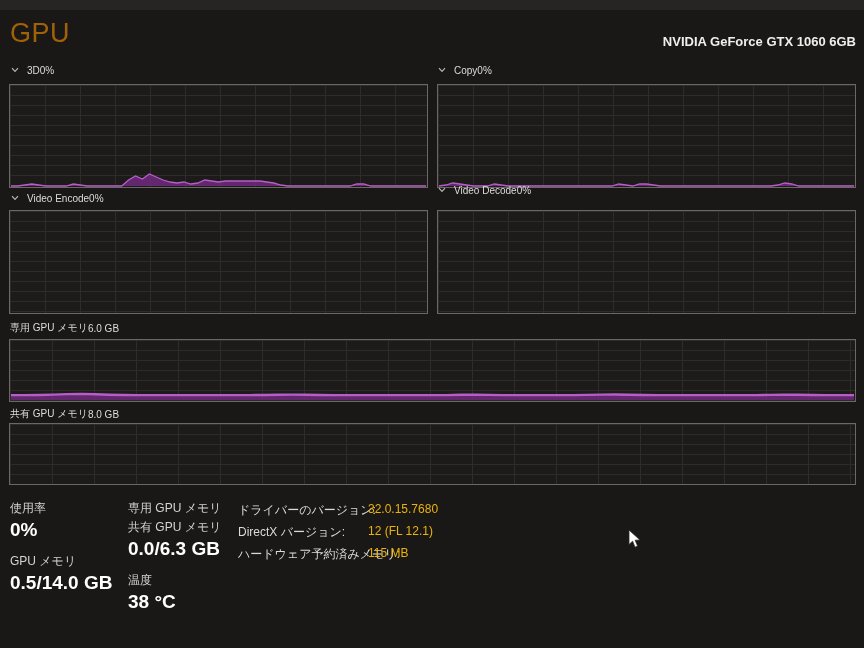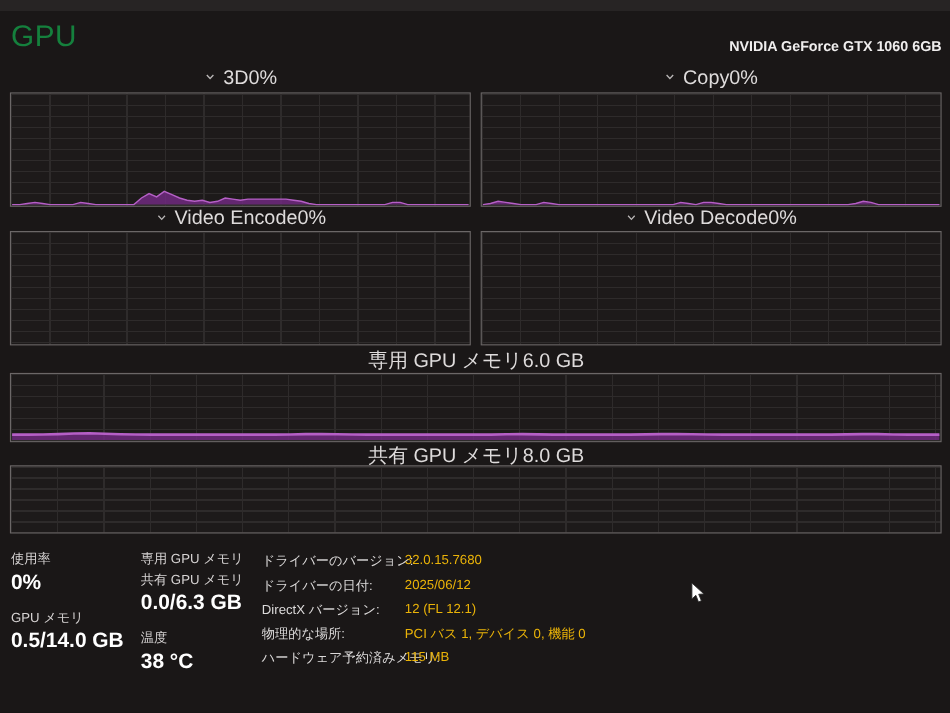--- a/index.html
+++ b/index.html
@@ -7,31 +7,31 @@
   body {
     font-family: "Liberation Sans", "DejaVu Sans", sans-serif;
     background: #1a1717;
     color: #e8e6e6;
   }
   .page { position: relative; width: 864px; height: 648px; background: #1a1717; }
   .top-strip { position: absolute; left: 0; top: 0; width: 864px; height: 10px; background: #272424; }
 
   .page-title {
     position: absolute; left: 10px; top: 18px;
-    font-size: 27px; font-weight: 500; color: #15803d; letter-spacing: 0.5px;
+    font-size: 27px; font-weight: 500; color: #a16207; letter-spacing: 0.5px;
   }
   .device-name {
     position: absolute; right: 8px; top: 34px;
     font-size: 13px; font-weight: 600; color: #f0eeee;
   }
 
   .chart-label-row {
     position: absolute; height: 16px;
-    display: flex; align-items: center; justify-content: center;
-    font-size: 18px; color: #dedbdb;
+    display: flex; align-items: center; justify-content: flex-start;
+    font-size: 10px; color: #dedbdb;
   }
   .chart-label-left { display: flex; align-items: center; gap: 7px; cursor: default; }
   .chevron { display: inline-flex; width: 10px; height: 10px; }
   .chart-max { color: #dedbdb; }
 
   .chart {
     position: absolute;
     border: 1px solid #6b6767;
     background:
       repeating-linear-gradient(to right, #2e2b2b 0, #2e2b2b 1px, transparent 1px, transparent 35px),
@@ -108,21 +108,21 @@
     <span class="chart-label-left">
       <span class="chevron">
         <svg viewBox="0 0 10 10" width="10" height="10">
             <path d="M2 3.2 L5 6.4 L8 3.2" stroke="#b9b6b6" stroke-width="1.2" fill="none"></path>
           </svg>
       </span>
       <span>Video Encode</span>
     </span>
     <span class="chart-max">0%</span>
   </div>
-  <div class="chart-label-row" style="left:437px; top:190px; width:419px;">
+  <div class="chart-label-row" style="left:437px; top:182px; width:419px;">
     <span class="chart-label-left">
       <span class="chevron">
         <svg viewBox="0 0 10 10" width="10" height="10">
             <path d="M2 3.2 L5 6.4 L8 3.2" stroke="#b9b6b6" stroke-width="1.2" fill="none"></path>
           </svg>
       </span>
       <span>Video Decode</span>
     </span>
     <span class="chart-max">0%</span>
   </div>
@@ -165,30 +165,22 @@
       <div class="stat-value">38 °C</div>
     </div>
   </div>
 
   <div class="details">
     <div class="detail-row">
       <div class="detail-label">ドライバーのバージョン:</div>
       <div class="detail-value">32.0.15.7680</div>
     </div>
     <div class="detail-row">
-      <div class="detail-label">ドライバーの日付:</div>
-      <div class="detail-value">2025/06/12</div>
-    </div>
-    <div class="detail-row">
       <div class="detail-label">DirectX バージョン:</div>
       <div class="detail-value">12 (FL 12.1)</div>
-    </div>
-    <div class="detail-row">
-      <div class="detail-label">物理的な場所:</div>
-      <div class="detail-value">PCI バス 1, デバイス 0, 機能 0</div>
     </div>
     <div class="detail-row">
       <div class="detail-label">ハードウェア予約済みメモリ:</div>
       <div class="detail-value">115 MB</div>
     </div>
   </div>
 
   <div class="cursor">
     <svg width="14" height="20" viewBox="0 0 14 20">
       <path d="M1 1 L1 15.5 L4.6 12.2 L7 18.2 L9.6 17.1 L7.2 11.2 L12 11 Z" fill="#ffffff" stroke="#2b2b2b" stroke-width="0.8"></path>

